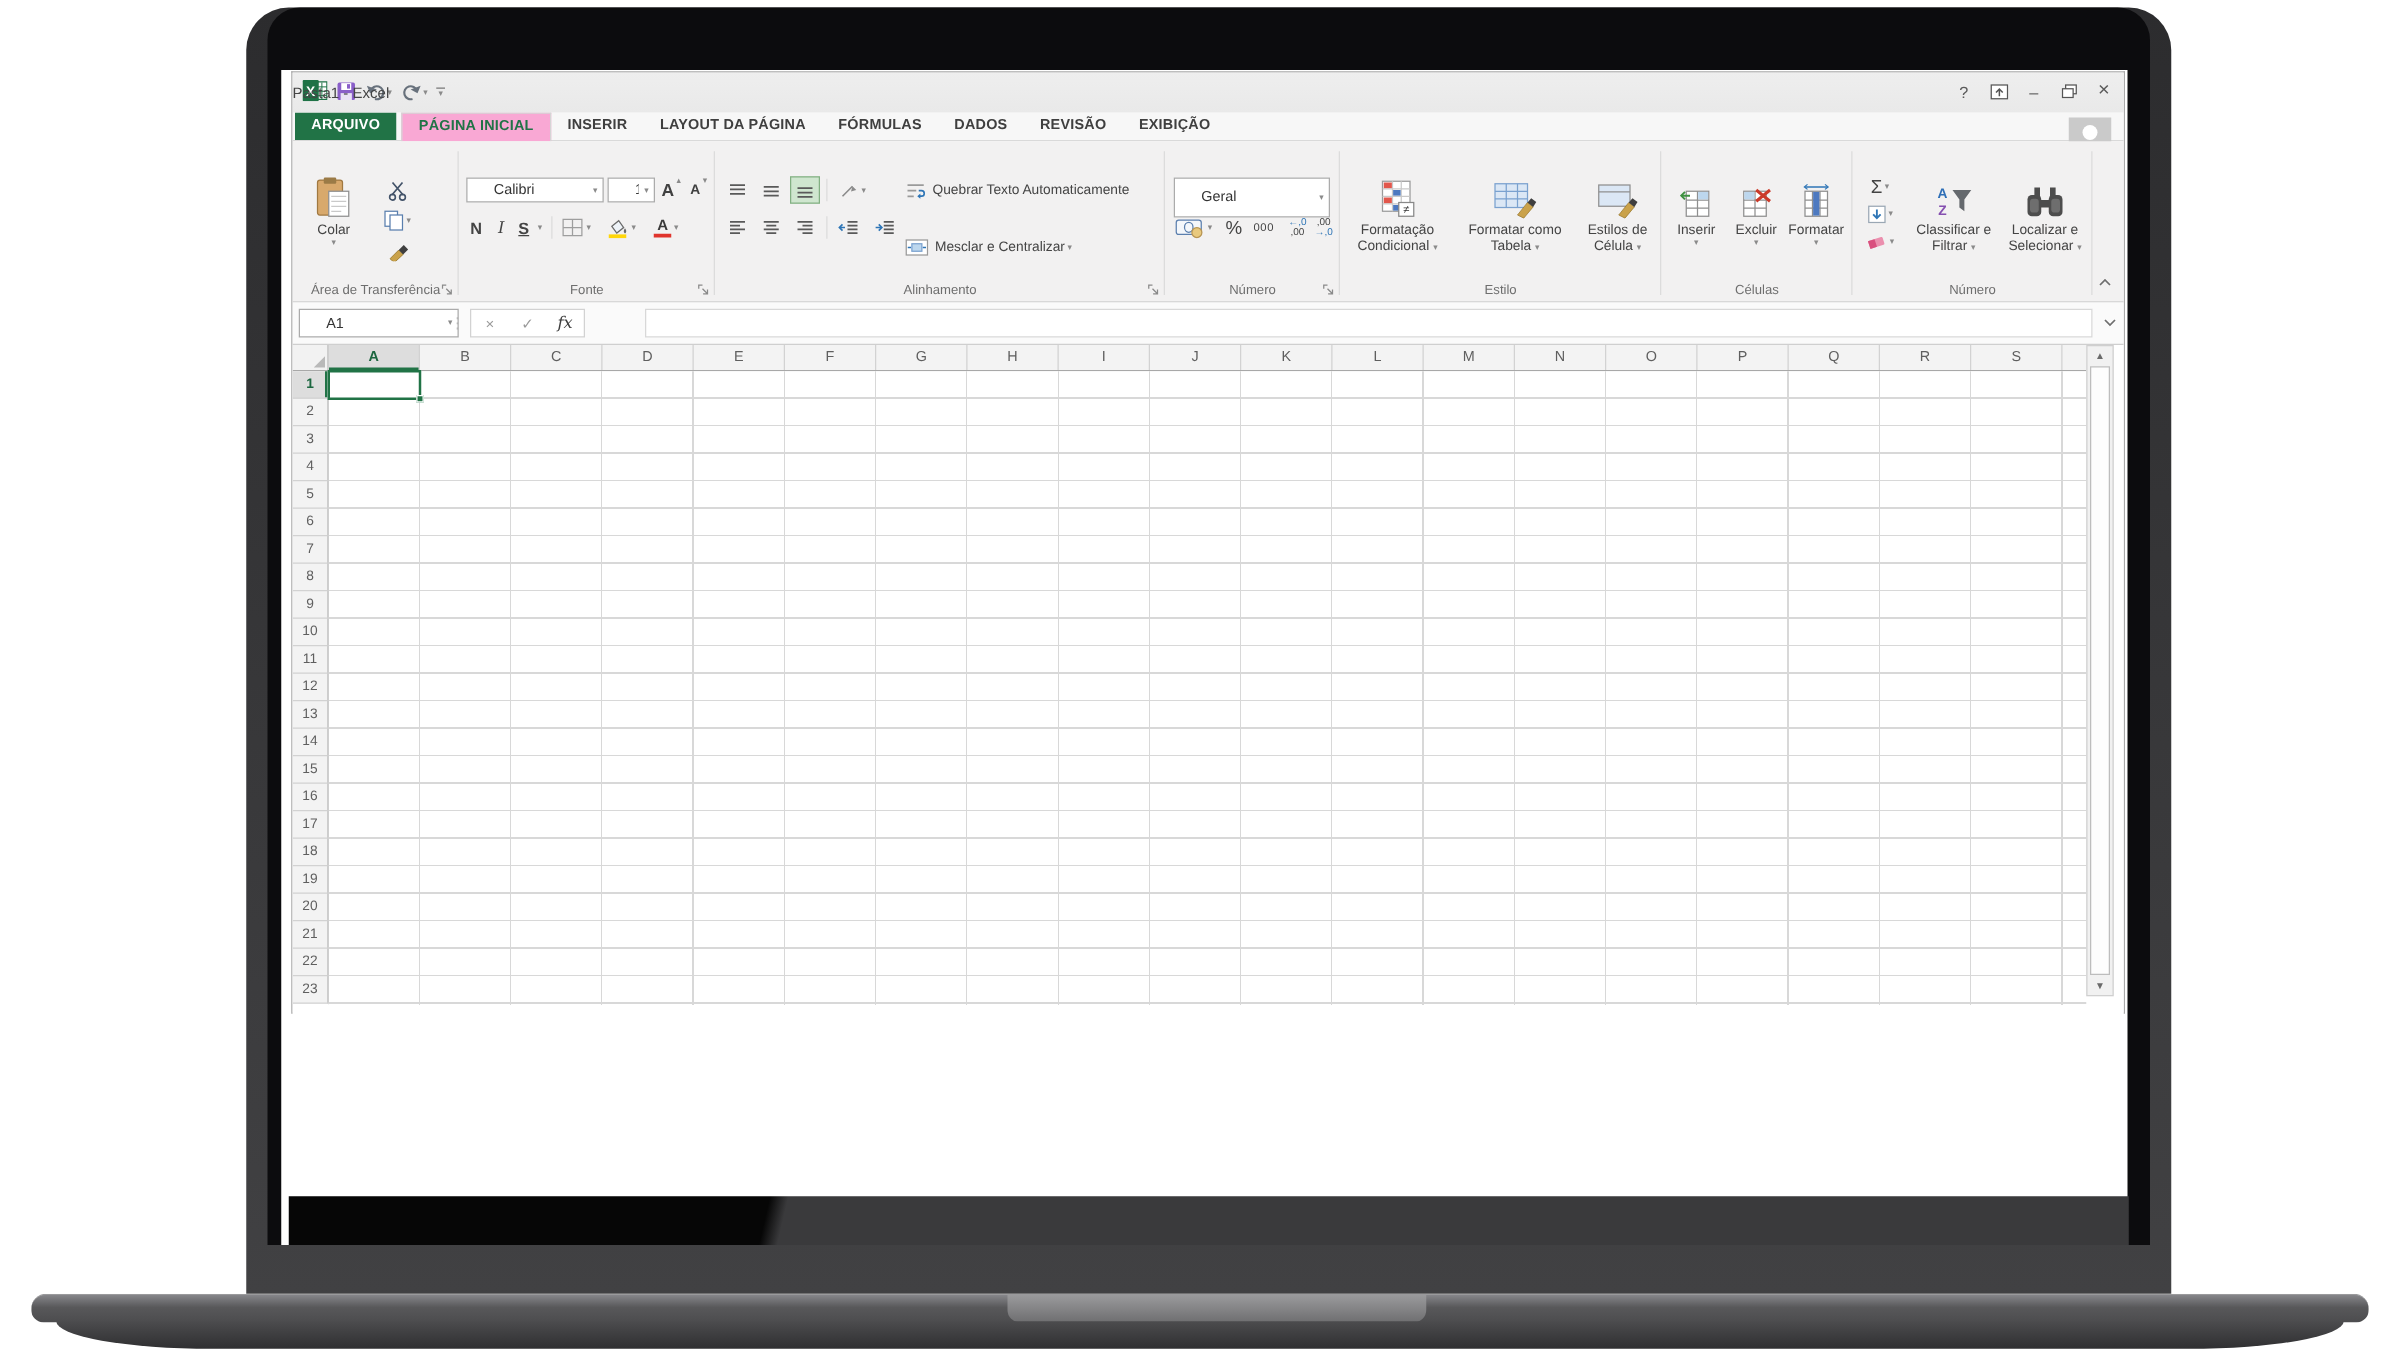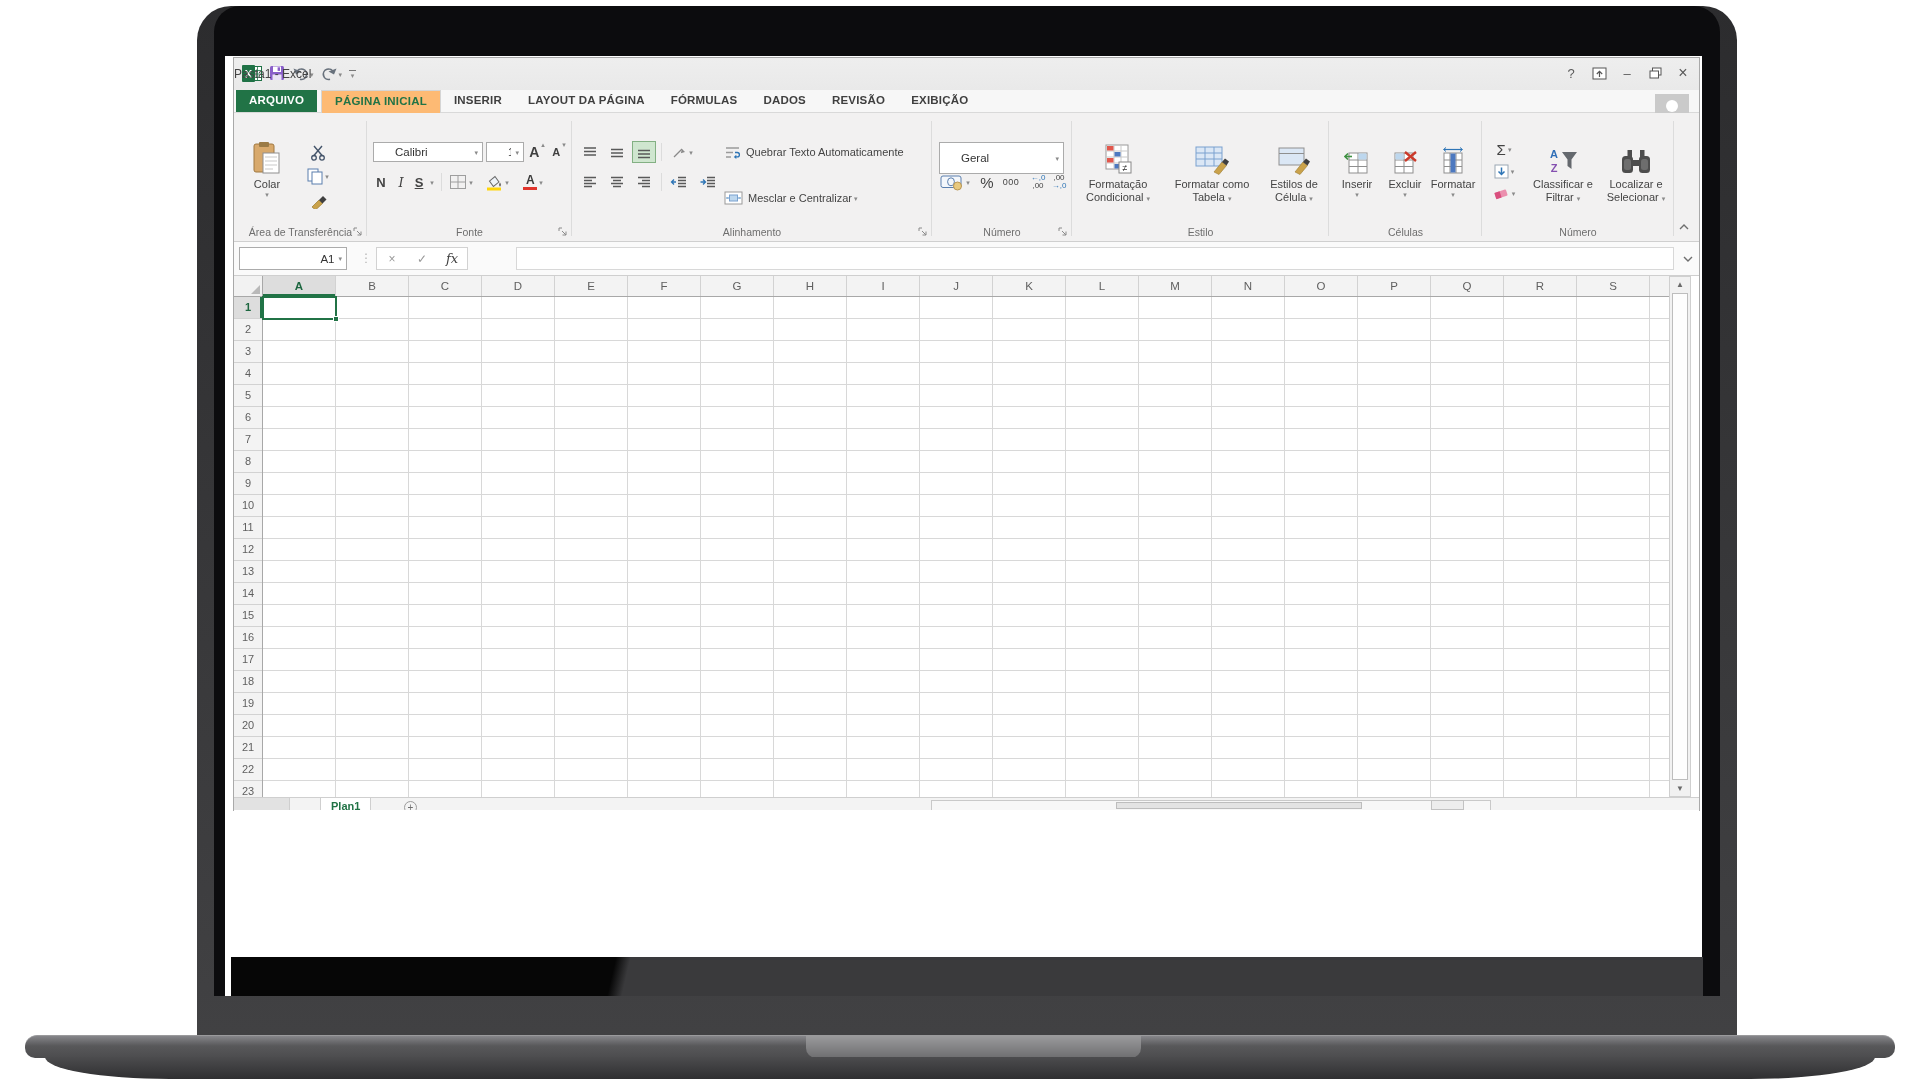--- a/index.html
+++ b/index.html
@@ -44,21 +44,21 @@
   .account-avatar::before { content:''; position:absolute; left:11px; top:6px; width:12px; height:12px;
                             border-radius:50%; background:#fff; }
   .account-avatar::after { content:''; position:absolute; left:5px; top:20px; width:24px; height:16px;
                            border-radius:12px 12px 0 0; background:#fff; }
 
   
   .tabrow { height:23px; background:#f7f7f7; display:flex; align-items:stretch; padding-left:2px;
             border-bottom:1px solid #d9d9d9; }
   .tab { padding:4px 13px 0; font-size:11.5px; letter-spacing:.2px; color:#3f3f3f; white-space:nowrap;font-weight:bold; }
   .tab.file { background:#217346; color:#fff; }
-  .tab.active { background:#fdba74; color:#217346; border:1px solid #d5d5d5; border-bottom:none;
+  .tab.active { background:#f9a8d4; color:#217346; border:1px solid #d5d5d5; border-bottom:none;
                 margin-bottom:-1px; margin-left:4px; }
 
   
   .ribbon { position:relative; height:129px; background:#f2f1f1; border-bottom:1px solid #cfcfcf;
             display:flex; }
   .group { position:relative; height:100%; flex:none; }
   .group::after { content:''; position:absolute; right:0; top:8px; bottom:5px; width:1px; background:#dcdcdc; }
   .group-label { position:absolute; left:0; right:0; bottom:3px; text-align:center;
                  font-size:10.5px; color:#6e6e6e; }
   .launcher { position:absolute; right:4px; bottom:4px; width:10px; height:10px; }
@@ -72,21 +72,21 @@
               font-size:11.5px; color:#333; }
   .ctrl-box .val { flex:1; padding-left:5px; white-space:nowrap; overflow:hidden;margin-left:16px; }
   .ctrl-box .dd { padding:0 4px; }
   .sel-green { background:#cfe6cf; border:1px solid #83b083; }
   .glyph { color:#404040; }
   .twoline { font-size:8px; line-height:8px; color:#444; text-align:center; }
   .twoline .arr { color:#2e75b6; }
 
   
   .formulabar { position:relative; height:34px; background:#fafafa; border-bottom:1px solid #cfcfcf; }
-  .namebox { position:absolute; left:5px; top:5px; width:108px; height:23px;text-align:right; }
+  .namebox { position:absolute; left:5px; top:5px; width:128px; height:23px; }
   .vdots { position:absolute; left:126px; top:9px; color:#b5b5b5; font-size:12px; }
   .fxbox { position:absolute; left:142px; top:5px; height:23px; display:flex; background:#fff;
            border:1px solid #d2d2d2; }
   .fxbtn { width:30px; display:flex; align-items:center; justify-content:center; font-size:12px; color:#9a9a9a; }
   .fxbtn.fx { font-family:"DejaVu Serif", serif; font-style:italic; color:#3f3f3f; font-size:13px; }
   .formula-input { position:absolute; left:282px; top:5px; width:1158px; height:23px; background:#fff;
                    border:1px solid #d8d8d8; font-size:12px; padding:0 4px;
                    font-family:"Liberation Sans", sans-serif; }
   .fb-chevron { position:absolute; right:5px; top:11px; }
 
@@ -637,29 +637,20 @@
           <div class="cells">
             <div class="selection">
               <span class="fill-handle"></span>
             </div>
           </div>
           <div class="vscroll">
             <div class="vs-arrow">▲</div>
             <div class="vs-thumb"></div>
             <div class="vs-arrow vs-down">▼</div>
           </div>
-          <div class="sheetstrip">
-            <div class="strip-nav"></div>
-            <div class="sheet-tab">Plan1</div>
-            <div class="newsheet">+</div>
-            <div class="hscroll-track">
-              <div class="hscroll-thumb"></div>
-            </div>
-            <div class="hsplit"></div>
-          </div>
         </div>
 
       </div>
 
     </div>
     <div class="frame-gloss"></div>
   </div>
 </div>
 <div class="laptop-base">
   <div class="base-notch"></div>

